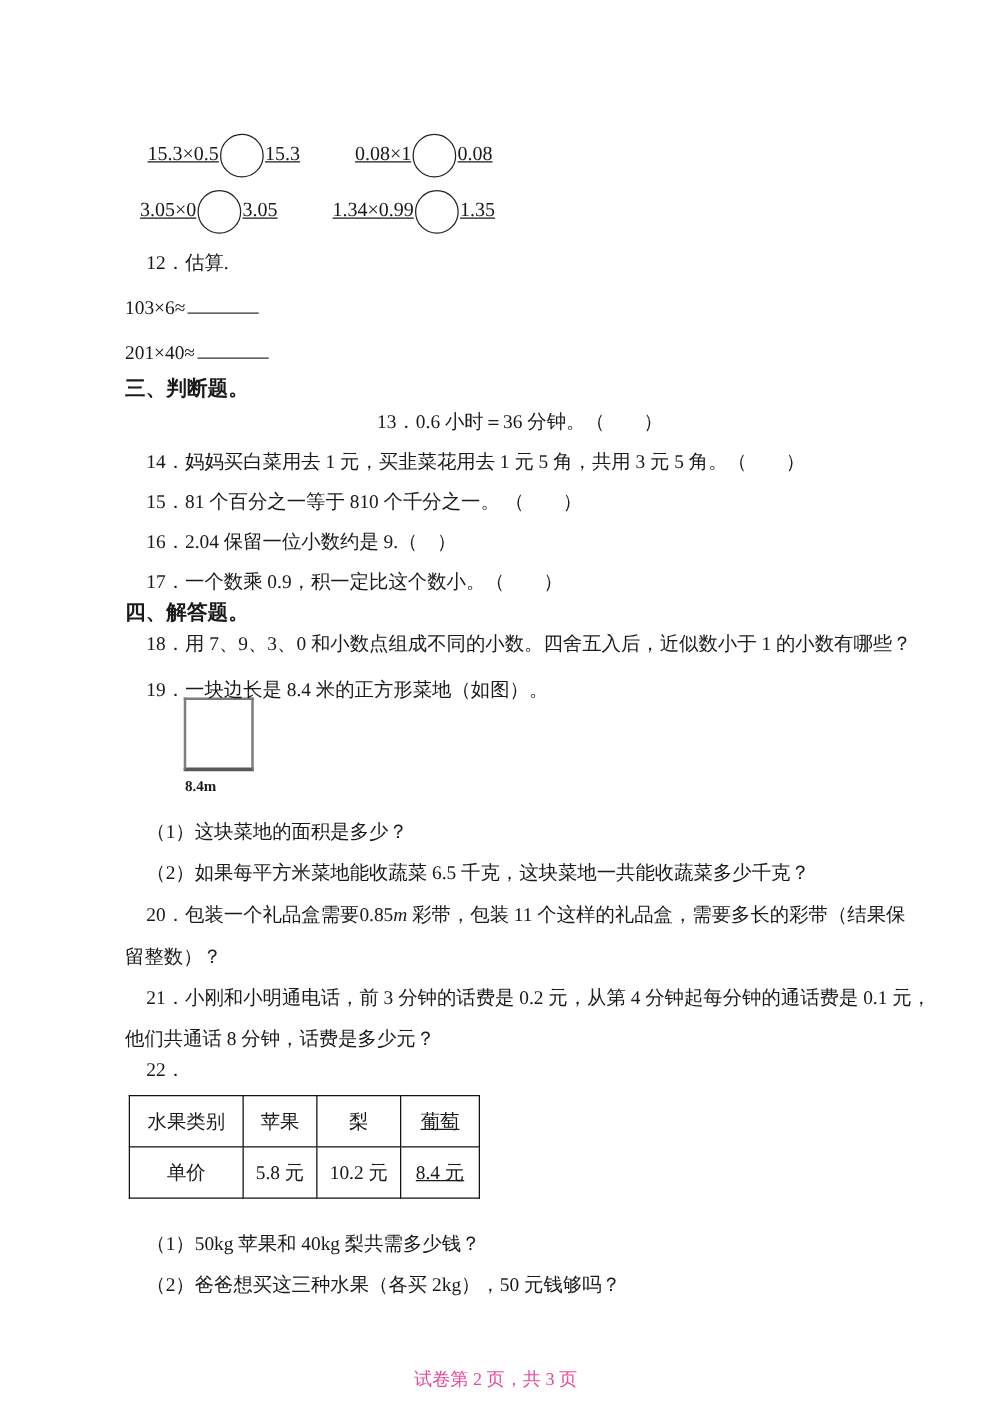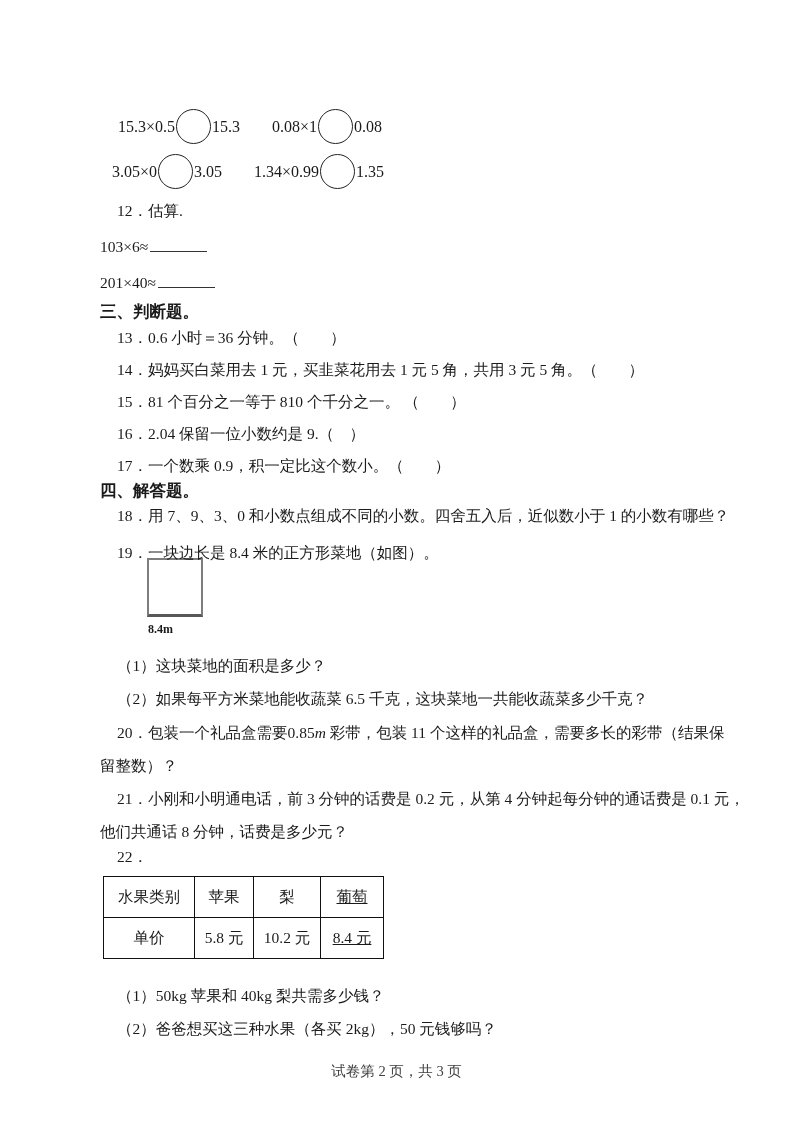--- a/index.html
+++ b/index.html
@@ -8,49 +8,49 @@
     font-family:"Liberation Serif","DejaVu Serif",serif;
     color:#1a1a1a;overflow:hidden;
   }
   .content{
     position:absolute;left:100px;top:0;width:615px;padding-top:96px;
     font-size:15.5px;
   }
   .line{white-space:nowrap;height:33px;line-height:33px;}
   .indent{text-indent:17px;}
   
-  .cmp-row{display:flex;align-items:flex-end;height:40px;margin-left:18px;gap:32px;font-size:16px;margin-top:8px;}
+  .cmp-row{display:flex;align-items:center;height:40px;margin-left:18px;gap:44px;font-size:16px;margin-top:8px;text-decoration:underline;}
   .cmp-row.second{margin-left:12px;margin-top:5px;}
   .pair{display:flex;align-items:center;}
   .circle{width:33px;height:33px;border:1.6px solid #222;border-radius:50%;margin:0 1px;flex:none;background:#fff;}
   
   .est{height:33px;line-height:33px;margin-top:3px;}
   .q12{margin-top:6px;height:32px;line-height:32px;}
   .blank{display:inline-block;width:57px;height:3px;border-bottom:1.6px solid #333;margin-left:2px;}
   
   .heading{font-family:"Liberation Sans","DejaVu Sans",sans-serif;font-weight:bold;font-size:16.5px;height:33px;line-height:33px;}
   .heading.h3{margin-top:-4px;}
   .heading.h4{margin-top:-8px;}
   .judge .line{height:32px;line-height:32px;}
-  .judge .line:first-child{margin-top:-6px;}
+  .judge .line:first-child{margin-top:-6px;text-align:center;}
   .q18{margin-top:-8px;}
   .q19{margin-top:4px;}
   
   .square{width:52px;height:54px;border:2px solid #7d7d7d;border-bottom:3px solid #585858;margin-left:47px;margin-top:-11px;}
   .sqlabel{margin-left:48px;height:26px;line-height:24px;font-size:12px;font-weight:600;}
   .sub1{margin-top:6px;}
   .q20l1{margin-top:1px;}
   .q22label{margin-top:-7px;height:32px;line-height:32px;}
   .var{font-style:italic;}
   
   table.fruit{border-collapse:collapse;margin:3px 0 0 3px;border-radius:20px;}
   table.fruit td{border:1.7px solid #111;text-align:center;height:40px;font-size:15.5px;padding:0 4px;}
   td.c0{width:82px;} td.c1{width:50px;} td.c2{width:58px;} td.c3{width:54px;text-decoration:underline;}
   .tsub1{margin-top:20px;}
-  .footer{position:absolute;top:1062px;left:0;width:793px;text-align:center;font-size:14.5px;color:#404040;}
+  .footer{position:absolute;top:1094px;left:0;width:793px;text-align:center;font-size:14.5px;color:#ec4899;}
 </style>
 </head>
 <body>
 
 <div class="content">
 
   <div class="cmp-row">
     <span class="pair">
       <span>15.3×0.5</span>
       <span class="circle"></span>

